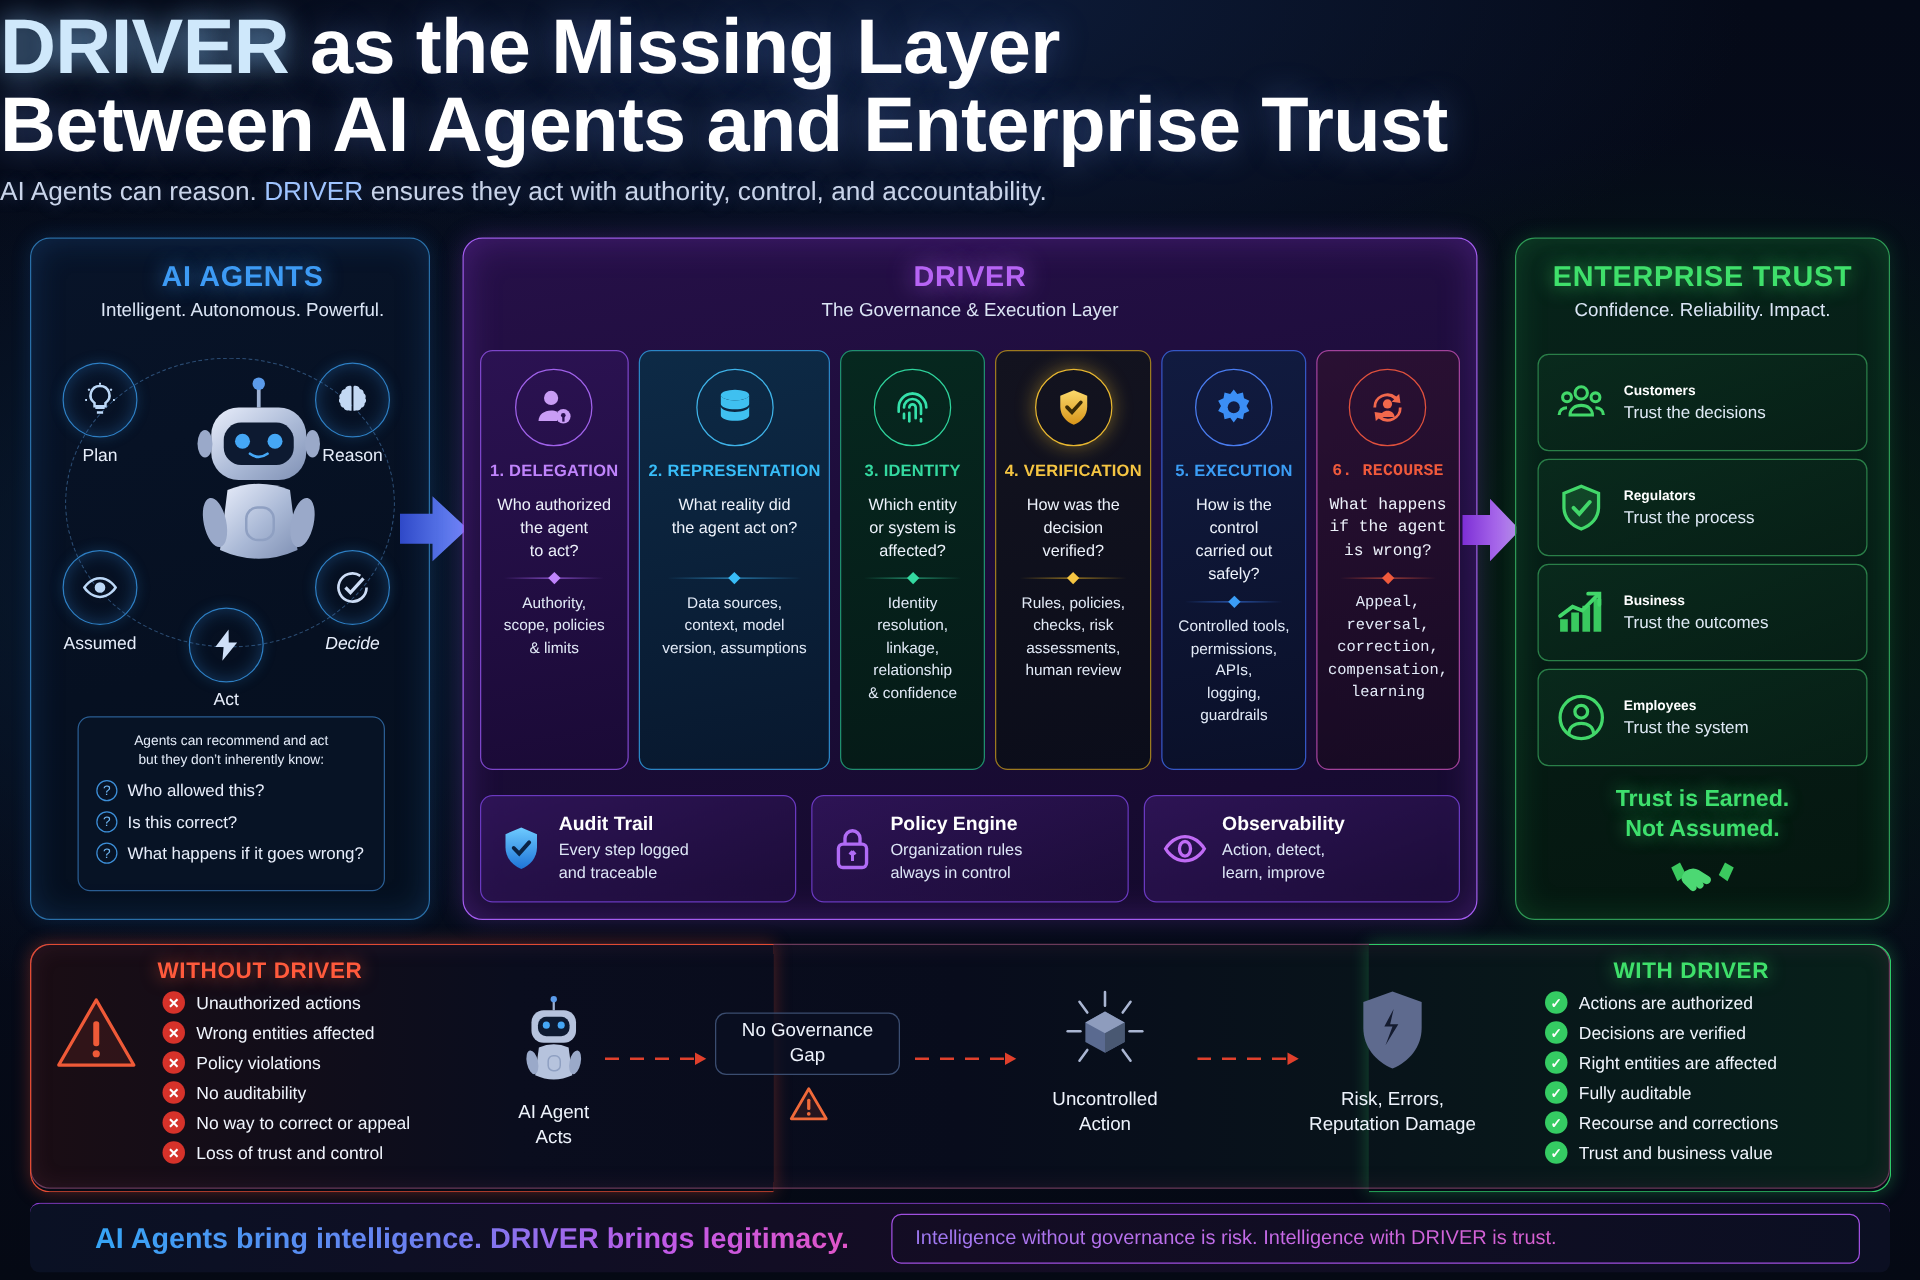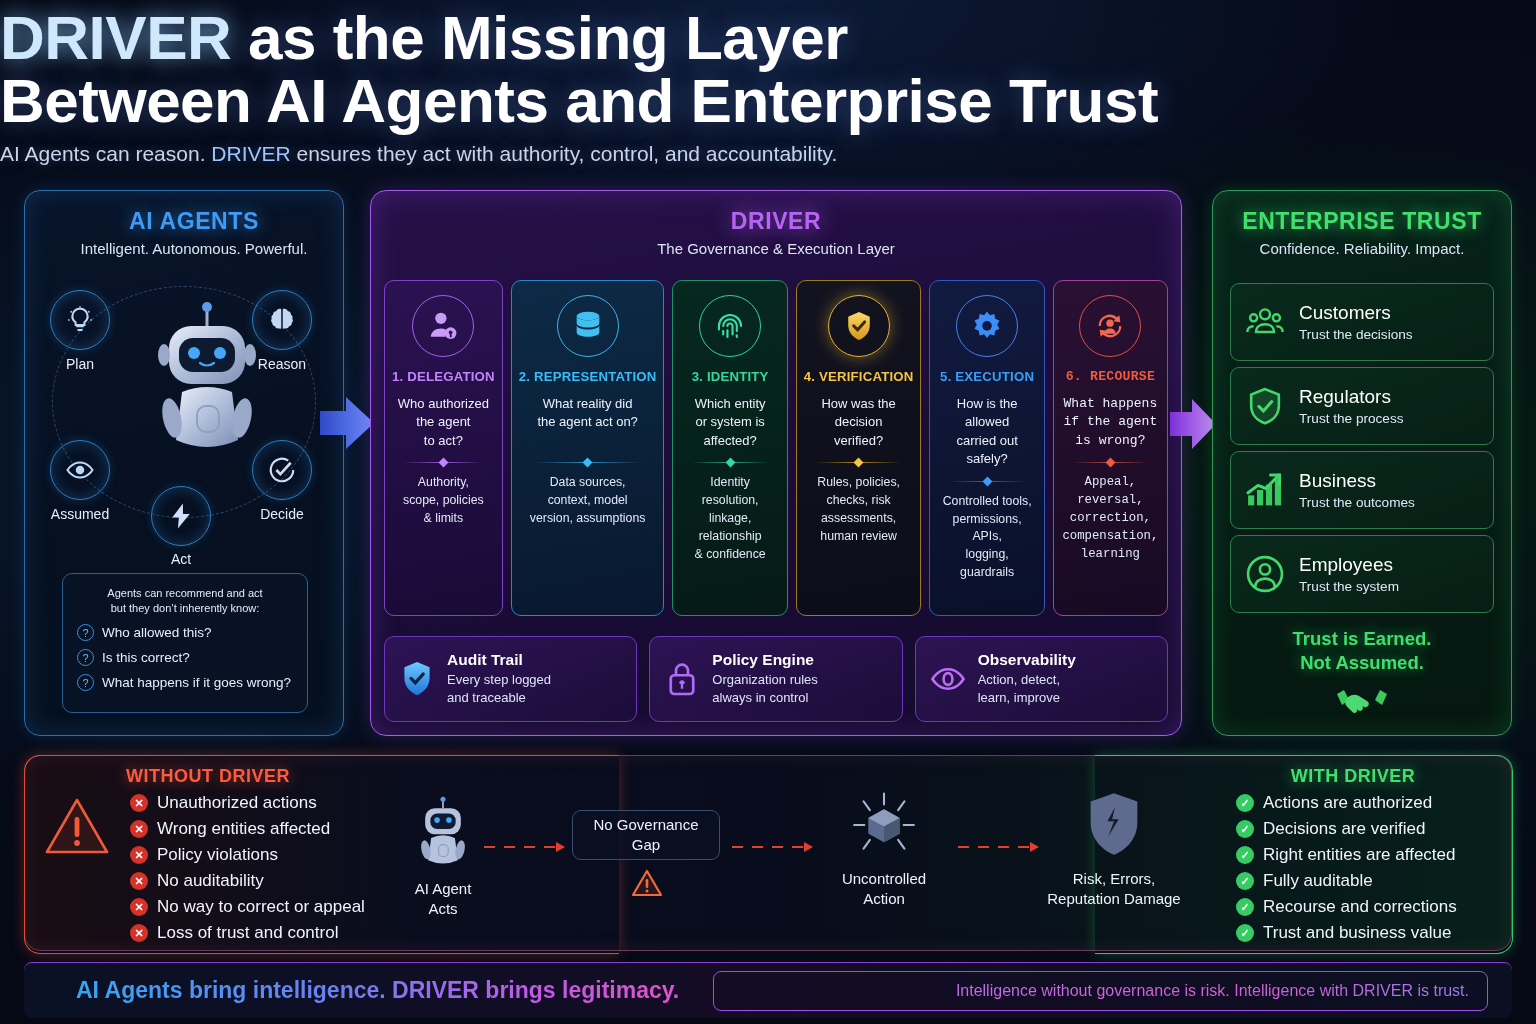--- a/index.html
+++ b/index.html
@@ -112,31 +112,31 @@
     display:flex; align-items:center; gap:12px; padding:0 14px; }
   .feat svg { width:36px; height:40px; flex:0 0 auto; }
   .feat .ft { font-size:15.5px; font-weight:bold; color:#ffffff; }
   .feat .fd { font-size:13px; color:#dde6f6; line-height:1.36; margin-top:2px; }
   
   .trows { position:absolute; left:1230px; top:283px; width:264px; }
   .trow { height:78px; margin-bottom:6px; border:1px solid #2a7f48; border-radius:9px;
     background:linear-gradient(160deg,rgba(10,45,30,.75),rgba(7,32,22,.7));
     display:flex; align-items:center; gap:14px; padding:0 14px; }
   .trow svg { width:40px; height:40px; flex:0 0 auto; }
-  .trow .tt { font-size:19px; font-weight:normal; color:#ffffff; }
+  .trow .tt { font-size:11px; font-weight:bold; color:#ffffff; }
   .trow .td { font-size:13.6px; color:#dfe9f5; margin-top:3px; }
   .earned { position:absolute; left:1230px; top:627px; width:264px; text-align:center; }
   .earned .e1 { font-size:18.5px; font-weight:bold; color:#3ee06d; line-height:1.32;
     text-shadow:0 0 14px rgba(62,224,109,.6); }
   .earned svg { width:56px; height:40px; margin-top:6px; }
   
   .blist { position:absolute; top:766px; }
   .blist h3 { font-size:18px; font-weight:bold; text-align:center; letter-spacing:.5px; }
   .bitem { display:flex; align-items:center; gap:9px; margin-top:6px; }
-  .bitem span { font-size:17px; color:#f0f4fc; }
+  .bitem span { font-size:14px; color:#f0f4fc; }
   .bico { width:18px; height:18px; border-radius:50%; flex:0 0 auto;
     display:flex; align-items:center; justify-content:center; font-size:11px; font-weight:bold; color:#fff; }
   .wo { left:38px; width:340px; }
   .wo h3 { color:#ff5a3c; text-shadow:0 0 14px rgba(255,90,60,.6); }
   .wo .bico { background:#d6322a; }
   .wd { left:1198px; width:310px; }
   .wd h3 { color:#3fe06b; text-shadow:0 0 14px rgba(63,224,107,.6); }
   .wd .bico { background:#35cc63; }
   .warn-tri { position:absolute; left:44px; top:795px; width:66px; height:62px; }
   .wo-items { margin-left:92px; margin-top:2px; }
@@ -154,21 +154,21 @@
     border-top:5px solid transparent; border-bottom:5px solid transparent; }
   
   .footer { position:absolute; left:24px; top:962px; width:1488px; height:56px;
     border-radius:8px; background:linear-gradient(90deg,#0a1124 0%,#140c24 50%,#0b0f22 100%);
     border-top:1.5px solid #8b3fd1; display:flex; align-items:center; }
   .f1 { font-size:23px; font-weight:bold; margin-left:52px;
     background:linear-gradient(90deg,#35a5f5 0%,#6f7ef0 45%,#c05ae8 75%,#e055c8 100%);
     -webkit-background-clip:text; background-clip:text; color:transparent; }
   .f2box { margin-left:34px; border:1.4px solid #a04fe0; border-radius:8px; padding:10px 18px;
     flex:1; margin-right:24px; }
-  .f2 { font-size:16px; text-align:right;
+  .f2 { font-size:16px; text-align:left;
     background:linear-gradient(90deg,#9f7af3 0%,#c96ae8 40%,#d85fd0 70%,#9f7af3 100%);
     -webkit-background-clip:text; background-clip:text; color:transparent; }
   
   .conn { position:absolute; }
 </style>
 </head>
 <body>
 
 <div id="stage">
 
@@ -216,21 +216,21 @@
       </svg>
     </div>
     <div class="nlabel" style="left:1px;top:238px;">Assumed</div>
 
     <div class="node" style="left:228px;top:172px;">
       <svg viewBox="0 0 24 24" fill="none" stroke="#ccdcf5" stroke-width="1.7">
         <path d="M21 12a9 9 0 1 1-4-7.5"></path>
         <path d="M7.5 12l3.2 3.3L19 6.2" stroke-width="2.1"></path>
       </svg>
     </div>
-    <div class="nlabel" style="left:203px;top:238px;">Decide</div>
+    <div class="nlabel" style="left:203px;top:238px;font-style:italic;">Decide</div>
 
     <div class="node" style="left:127px;top:218px;">
       <svg viewBox="0 0 24 24" fill="#cfe0f8">
         <path d="M13.5 2 5 13.2h5.3L9.5 22 19 10.4h-5.4z"></path>
       </svg>
     </div>
     <div class="nlabel" style="left:102px;top:283px;">Act</div>
 
     <svg class="robot" viewBox="0 0 110 170">
       <defs>
@@ -402,21 +402,21 @@
 
     <div class="card" style="border-color:#3457c4;background:linear-gradient(170deg,#111b40,#0a1029);">
       <div class="ic" style="border-color:#4a7df0;">
         <svg viewBox="0 0 24 24" fill="#3b8ef5">
           <path d="M12 1.8l2 2.6 3.2-.9.6 3.3 3 1.4-1.6 2.9 1.6 2.9-3 1.4-.6 3.3-3.2-.9-2 2.6-2-2.6-3.2.9-.6-3.3-3-1.4 1.6-2.9L3.2 8.2l3-1.4.6-3.3 3.2.9z"></path>
           <circle cx="12" cy="11.9" r="3.4" fill="#111b40"></circle>
         </svg>
       </div>
       <div class="nm" style="color:#3b9df5;">5. EXECUTION</div>
       <div class="q">
-        <div>How is the allowed</div>
+        <div>How is the control</div>
         <div>carried out</div>
         <div>safely?</div>
       </div>
       <div class="div" style="background:linear-gradient(90deg,transparent,#2f64c8,transparent);">
           <i style="background:#3b9df5;"></i>
         </div>
       <div class="d">
         <div>Controlled tools,</div>
         <div>permissions, APIs,</div>
         <div>logging, guardrails</div>

